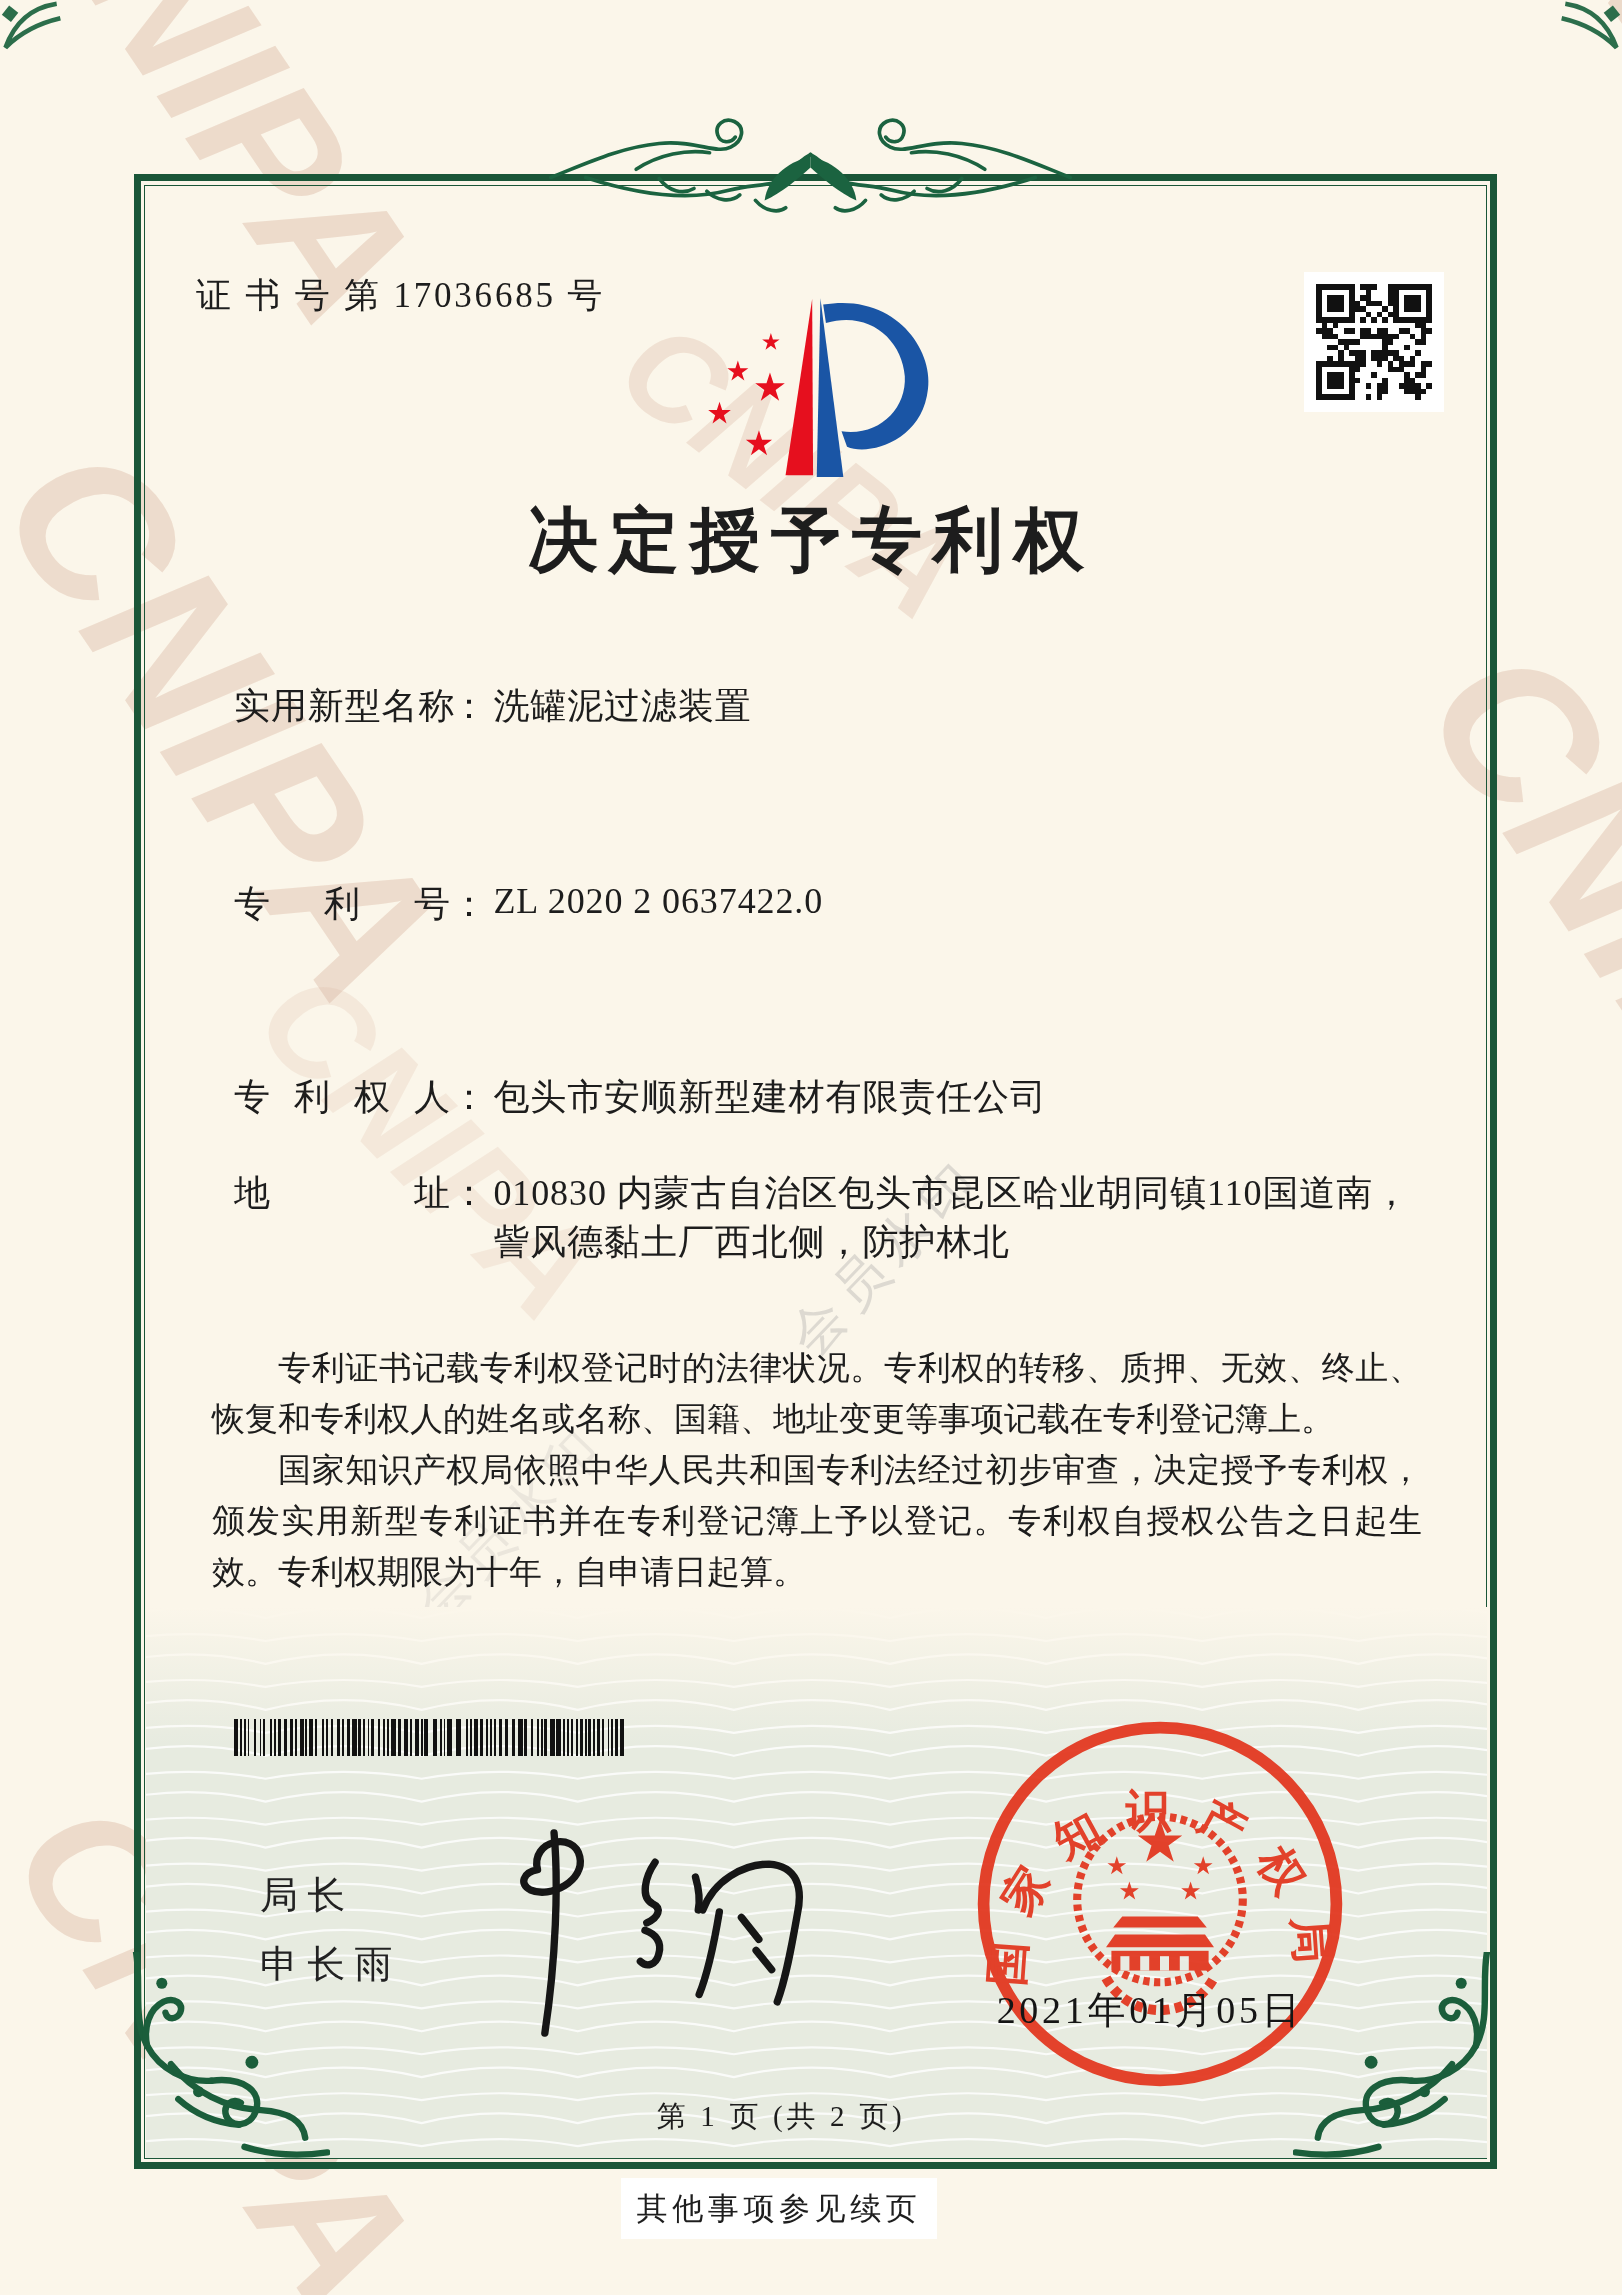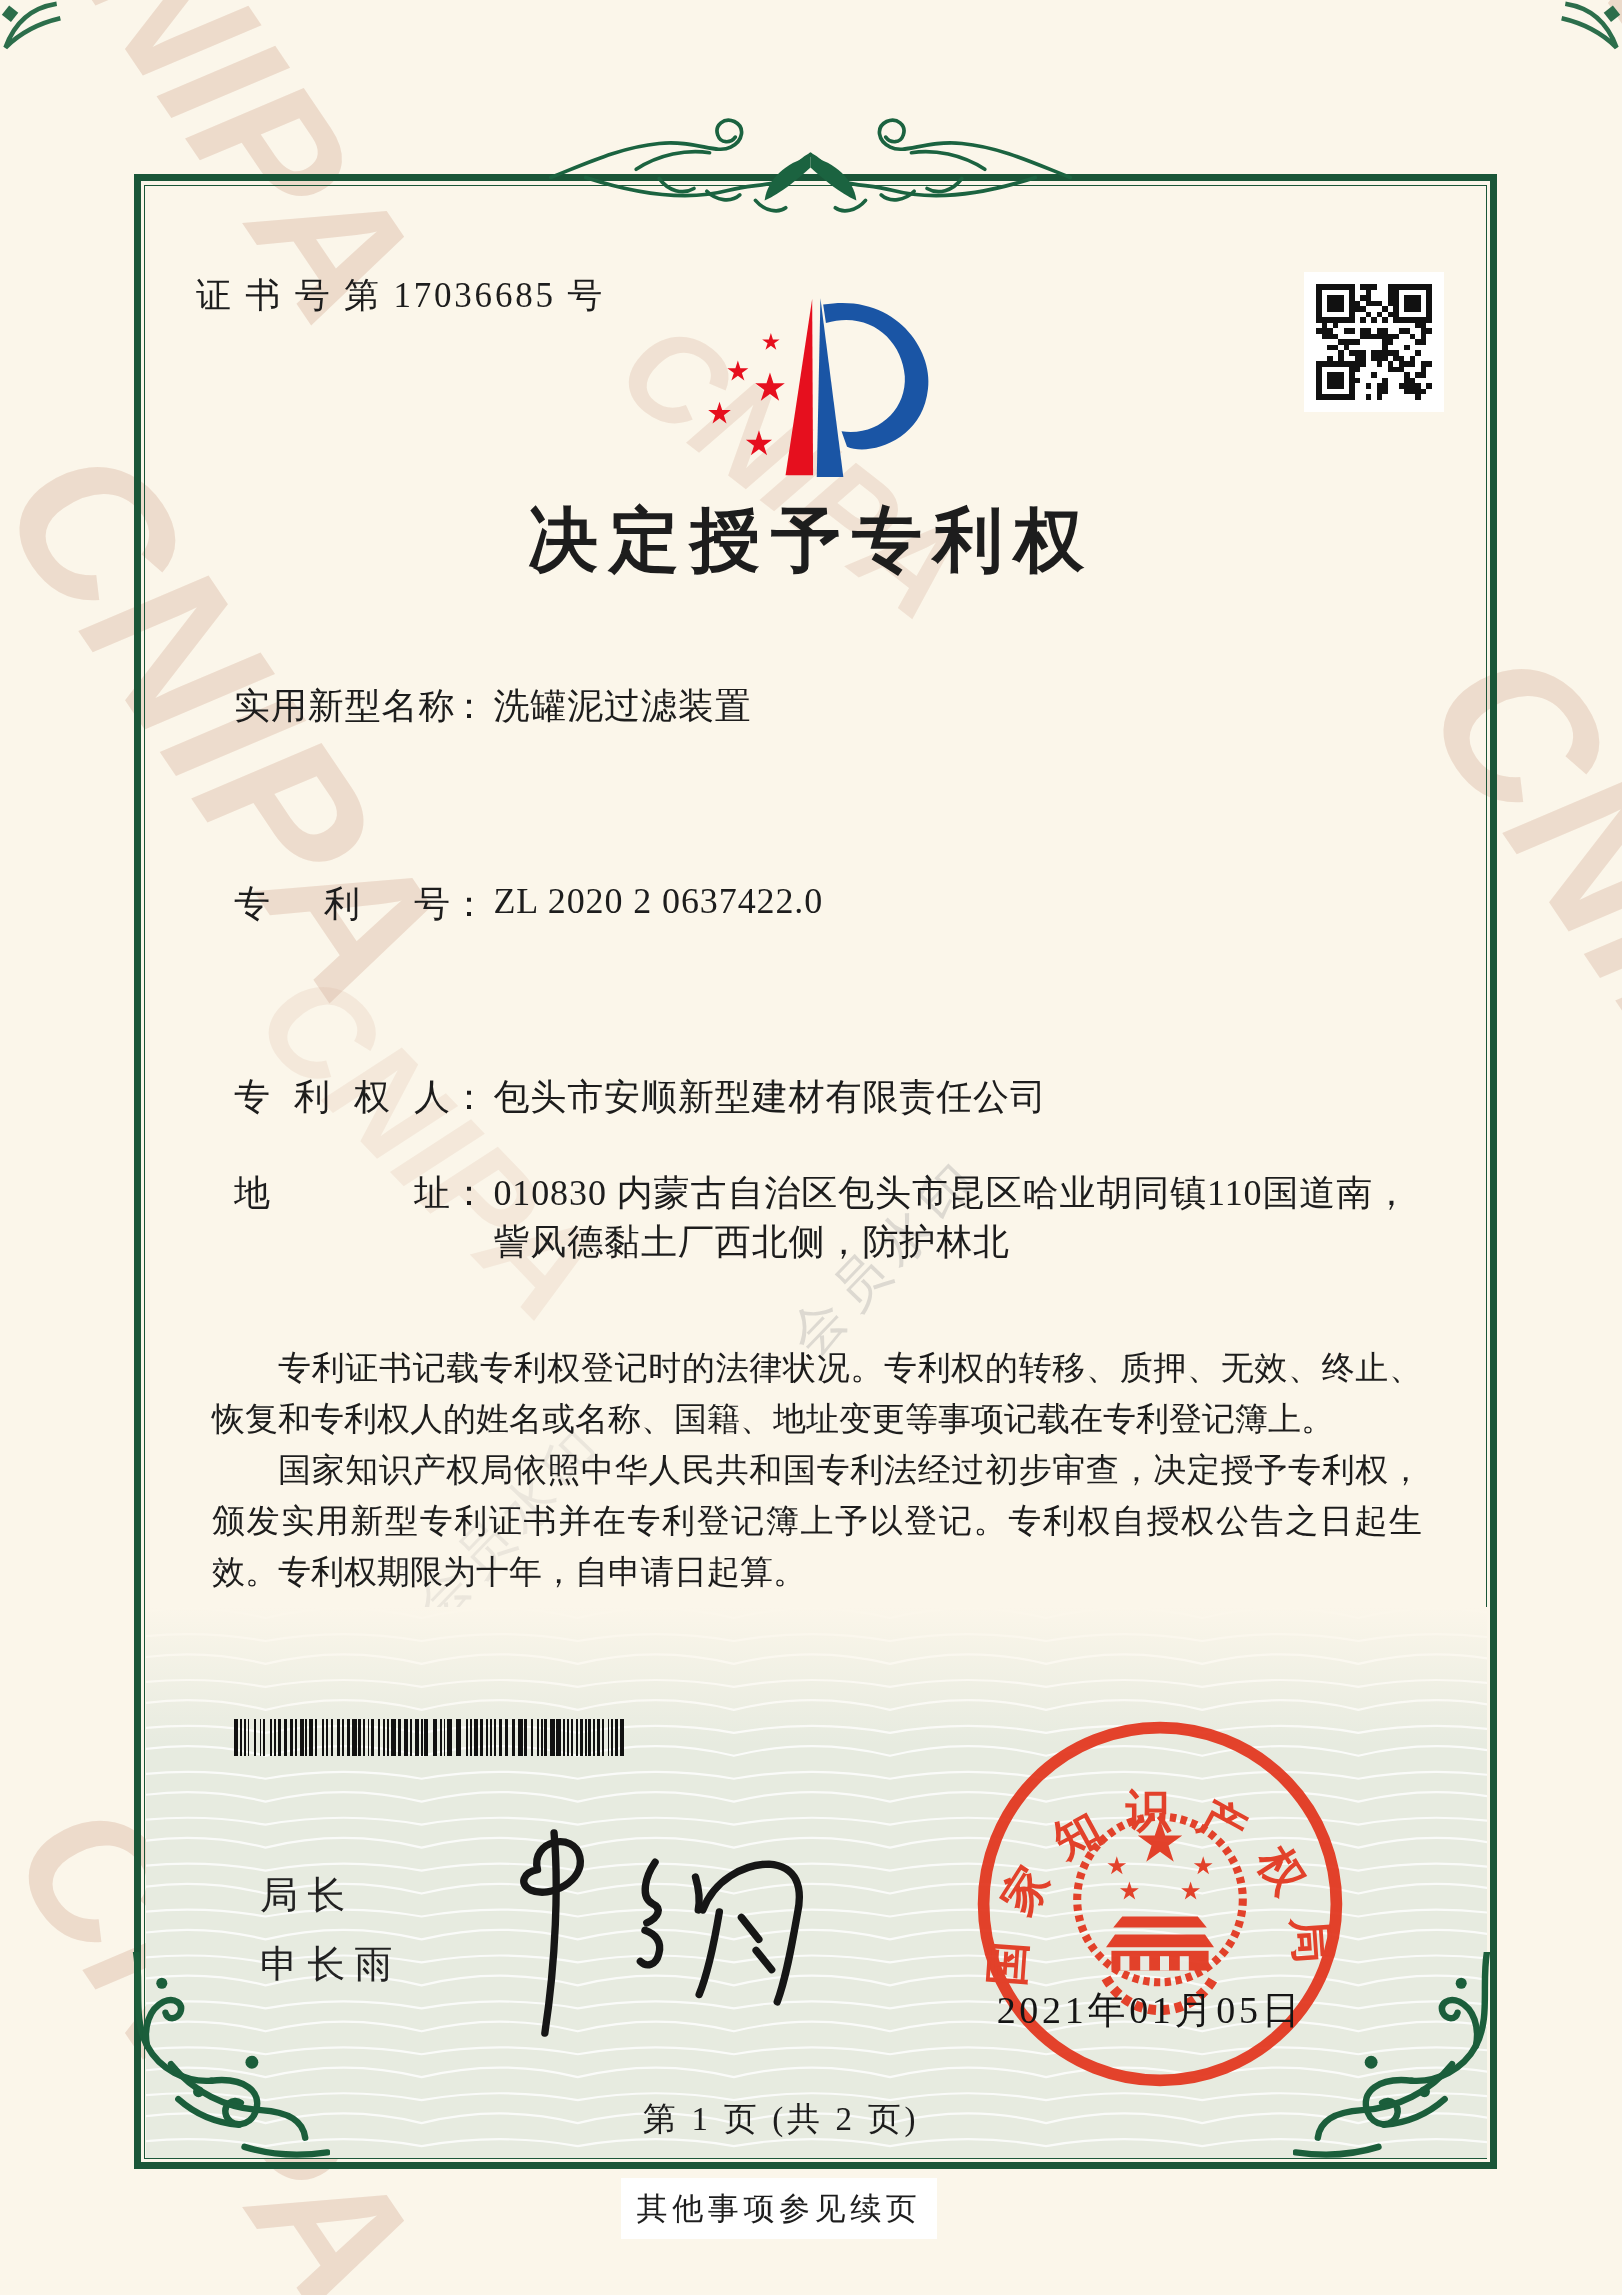--- a/index.html
+++ b/index.html
@@ -41,21 +41,21 @@
   .paras p{margin:0;text-indent:2em;}
   
   .barcode{position:absolute;left:234px;top:1719px;width:395px;height:37px;display:flex;align-items:stretch;z-index:5;}
   .barcode span{display:block;height:100%;}
   .signer{position:absolute;left:260px;font-size:38px;letter-spacing:9.2px;z-index:5;
       font-family:"Liberation Sans","DejaVu Sans",sans-serif;font-weight:500;color:#222;}
   .sig-svg{position:absolute;left:464px;top:1820px;z-index:5;}
   .seal{position:absolute;left:971px;top:1715px;z-index:5;}
   .seal-date{position:absolute;left:948px;top:1985px;width:404px;text-align:center;font-size:38px;
       letter-spacing:3.7px;color:#151515;z-index:6;}
-  .page-info{position:absolute;left:138px;top:2097px;width:1286px;text-align:center;font-size:33px;
+  .page-info{position:absolute;left:138px;top:2097px;width:1286px;text-align:center;font-size:29px;
       letter-spacing:3.7px;z-index:5;}
   .note-box{position:absolute;left:621px;top:2178px;width:316px;height:61px;background:#ffffff;
       text-align:center;line-height:61px;font-size:31px;letter-spacing:4.6px;z-index:5;}
   .corner{position:absolute;z-index:6;}
   .topcurl{position:absolute;z-index:1;}
   .ornament{position:absolute;left:549px;top:90px;z-index:4;}
 </style>
 </head>
 <body>
 

